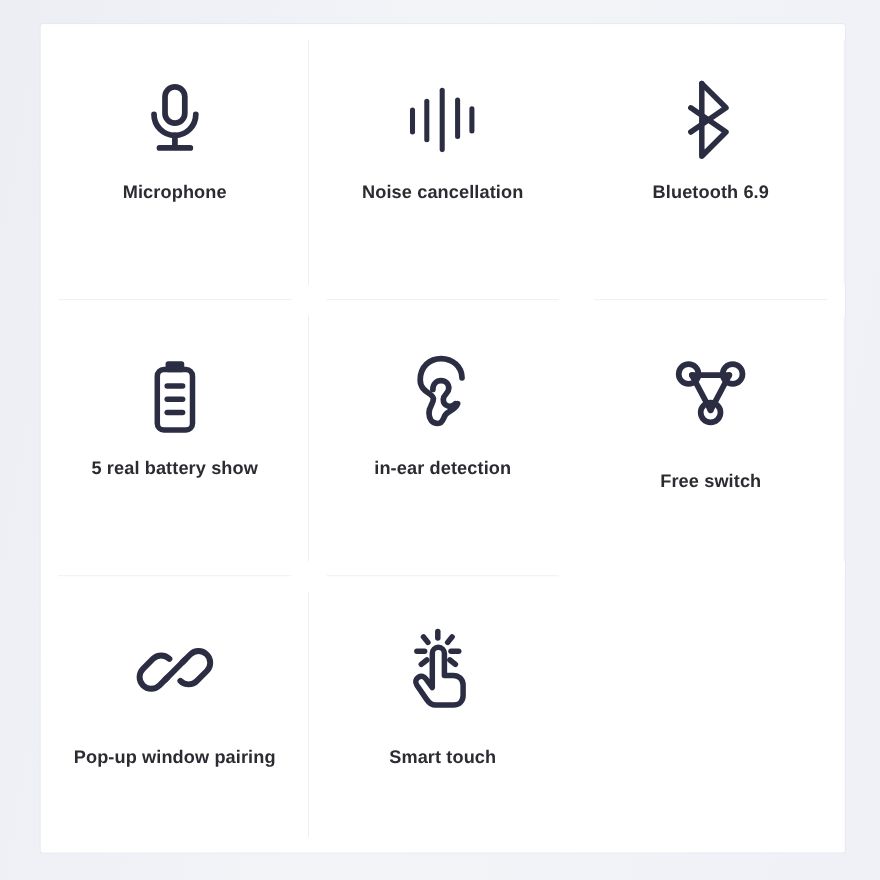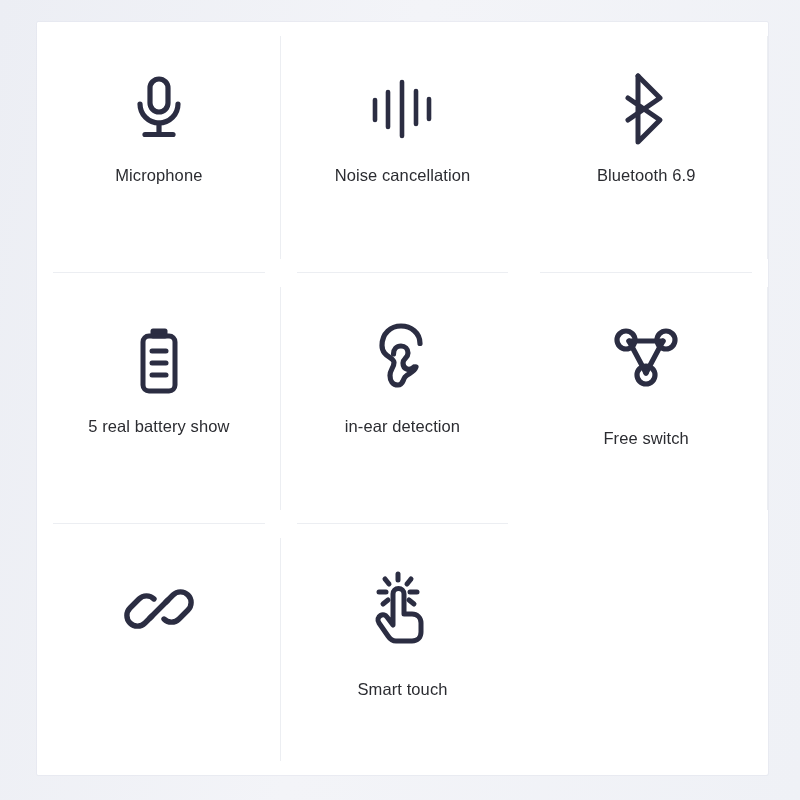--- a/index.html
+++ b/index.html
@@ -38,20 +38,21 @@
     overflow: hidden;
   }
 
   .feature-cell {
     position: relative;
     display: flex;
     flex-direction: column;
     align-items: center;
     padding-top: 42px;
     background: #fff;
+    font-weight: bold;
   }
 
   
   .feature-cell::after {
     content: "";
     position: absolute;
     background: #eceef2;
   }
   .feature-cell.vline::after {
     top: 14px;
@@ -196,20 +197,21 @@
                    l9 -9
                    a10.5 10.5 0 0 1 15 0"></path>
           <path d="M40 26
                    l7 -7
                    a10.5 10.5 0 0 1 15 15
                    l-9 9
                    a10.5 10.5 0 0 1 -15 0"></path>
           <line x1="24" y1="42" x2="42" y2="24"></line>
         </svg>
       </span>
+      <span class="feature-label">Pop-up window pairing</span>
     </div>
 
     <div class="feature-cell row-3">
       <span class="icon-slot">
         <svg width="62" height="74" viewBox="0 0 62 74" fill="none" stroke="#2b2d42" stroke-width="5" stroke-linecap="round" stroke-linejoin="round">
 
           <line x1="27" y1="2" x2="27" y2="8"></line>
           <line x1="14" y1="7" x2="18" y2="12"></line>
           <line x1="40" y1="7" x2="36" y2="12"></line>
           <line x1="8" y1="20" x2="15" y2="20"></line>

